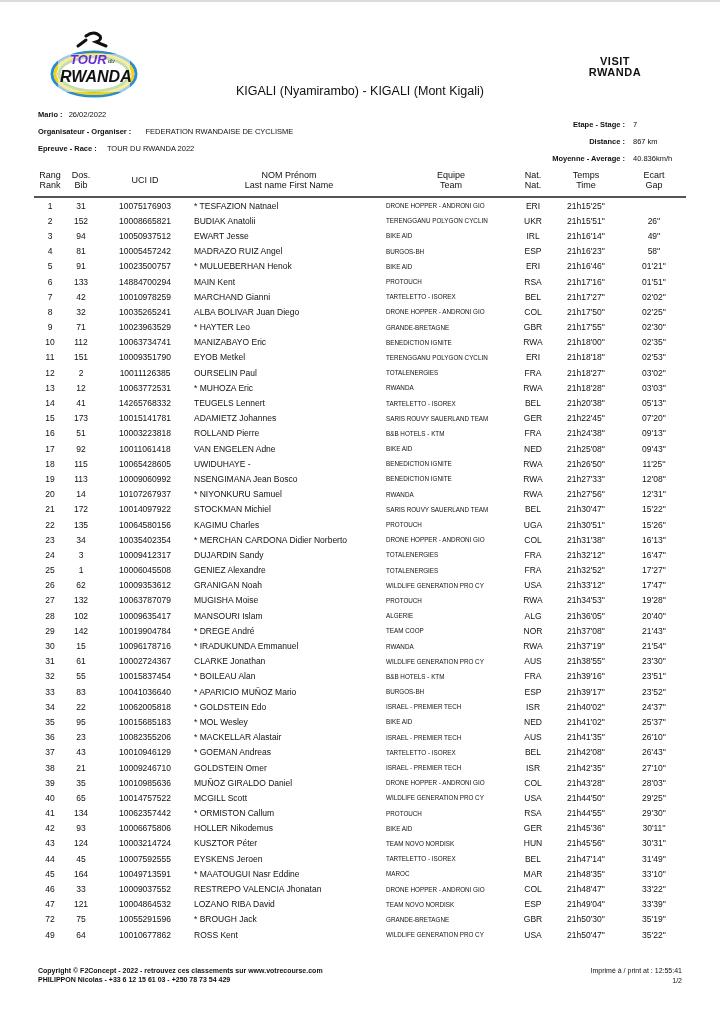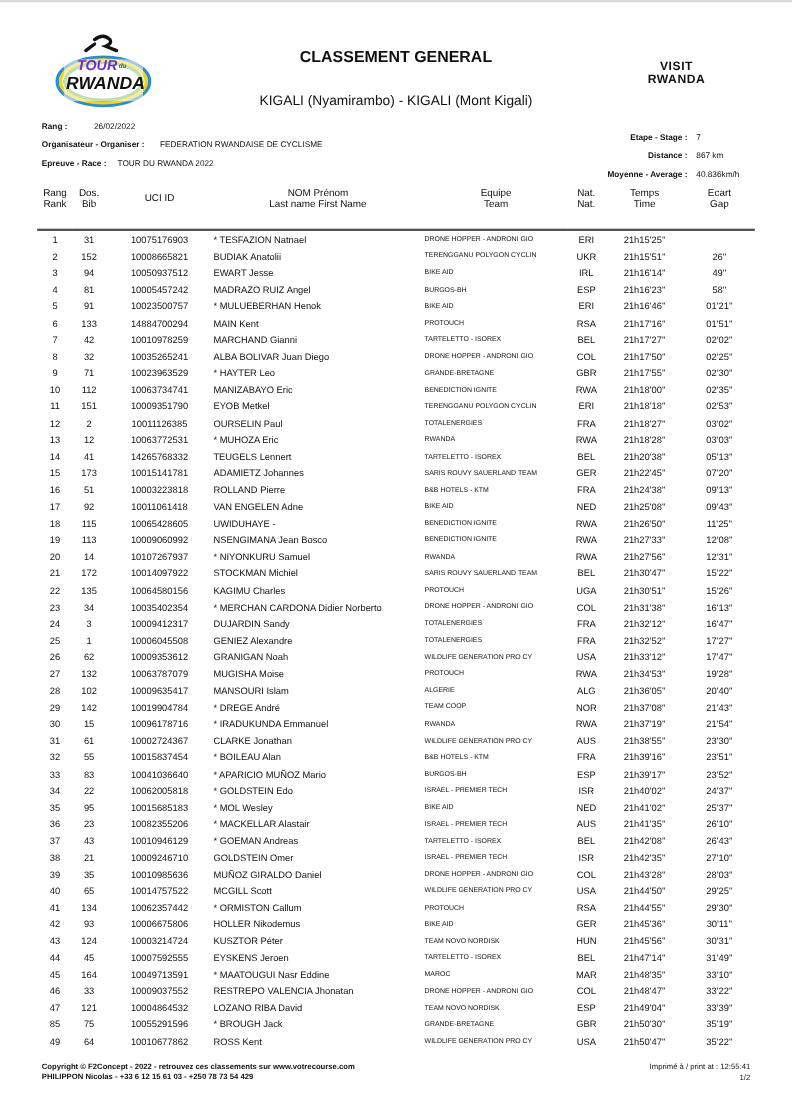--- a/index.html
+++ b/index.html
@@ -8,21 +8,21 @@
   .logo { position:absolute; left:48px; top:30px; width:96px; height:70px; }
   .title { position:absolute; left:190px; top:44px; width:340px; text-align:center; font-weight:bold; font-size:14.5px; line-height:17px; }
   .subtitle { position:absolute; left:190px; top:84px; width:340px; text-align:center; font-size:12.5px; }
   .visit { position:absolute; left:560px; top:56px; width:110px; text-align:center; font-weight:bold; font-size:11px; line-height:11px; letter-spacing:0.5px; }
   .meta-left { position:absolute; left:38px; font-size:7.5px; }
   .meta-left b { font-weight:bold; }
   .meta-right { position:absolute; font-size:7.5px; }
   .meta-right .lbl { position:absolute; right:0; width:160px; text-align:right; font-weight:bold; }
   .meta-right .val { position:absolute; left:8px; white-space:nowrap; }
   table { position:absolute; left:34px; top:170px; border-collapse:collapse; font-size:8.5px; }
-  th { font-weight:normal; font-size:9px; line-height:10px; padding:0 0 18px 0; vertical-align:bottom; border-bottom:2px solid #555; }
+  th { font-weight:normal; font-size:9px; line-height:10px; padding:0 0 6px 0; vertical-align:bottom; border-bottom:2px solid #555; }
   td { height:15.2px; padding:0; white-space:nowrap; }
   .c-rank { width:32px; text-align:center; }
   .c-bib { width:30px; text-align:center; }
   .c-uci { width:98px; text-align:center; }
   .c-name { width:190px; text-align:left; padding-left:0; }
   th.c-name { text-align:center; }
   .c-team { width:130px; text-align:left; font-size:6.3px; padding-left:2px; }
   th.c-team { text-align:center; font-size:9px; }
   .c-nat { width:34px; text-align:center; }
   .c-time { width:72px; text-align:center; }
@@ -43,32 +43,31 @@
     <path d="M38 6 q8 -6 14 0 q2 4 -4 6 l10 4" fill="none" stroke="#111" stroke-width="3" stroke-linecap="round"></path>
     <path d="M30 16 l8 -6" fill="none" stroke="#111" stroke-width="3" stroke-linecap="round"></path>
     <rect x="10" y="24" width="72" height="38" fill="#ffffff" opacity="0.55"></rect>
   </svg>
   <div style="position:absolute;left:22px;top:22px;font-style:italic;font-weight:bold;font-size:13px;color:#6d28d9;">TOUR</div>
   <div style="position:absolute;left:60px;top:28px;font-style:italic;font-size:6px;color:#111;">du</div>
   <div style="position:absolute;left:12px;top:38px;font-style:italic;font-weight:bold;font-size:16px;color:#111;">RWANDA</div>
 </div>
 
 <div class="title">
-  <div>CLASSEMENT GENERAL</div>
 </div>
 <div class="subtitle">KIGALI (Nyamirambo) - KIGALI (Mont Kigali)</div>
 
 <div class="visit">
   <div>VISIT</div>
   <div>RWANDA</div>
 </div>
 
 <div class="meta-left" style="top:110px;">
-  <b>Rang :</b>
-  <span style="margin-left:22px;">26/02/2022</span>
+  <b>Mario :</b>
+  <span style="margin-left:4px;">26/02/2022</span>
 </div>
 <div class="meta-left" style="top:127px;">
   <b>Organisateur - Organiser :</b>
   <span style="margin-left:12px;">FEDERATION RWANDAISE DE CYCLISME</span>
 </div>
 <div class="meta-left" style="top:144px;">
   <b>Epreuve - Race :</b>
   <span style="margin-left:8px;">TOUR DU RWANDA  2022</span>
 </div>
 
@@ -586,21 +585,21 @@
         <td class="c-rank">47</td>
         <td class="c-bib">121</td>
         <td class="c-uci">10004864532</td>
         <td class="c-name">LOZANO RIBA David</td>
         <td class="c-team">TEAM NOVO NORDISK</td>
         <td class="c-nat">ESP</td>
         <td class="c-time">21h49'04''</td>
         <td class="c-gap">33'39''</td>
       </tr>
       <tr>
-        <td class="c-rank">85</td>
+        <td class="c-rank">72</td>
         <td class="c-bib">75</td>
         <td class="c-uci">10055291596</td>
         <td class="c-name">* BROUGH Jack</td>
         <td class="c-team">GRANDE-BRETAGNE</td>
         <td class="c-nat">GBR</td>
         <td class="c-time">21h50'30''</td>
         <td class="c-gap">35'19''</td>
       </tr>
       <tr>
         <td class="c-rank">49</td>

